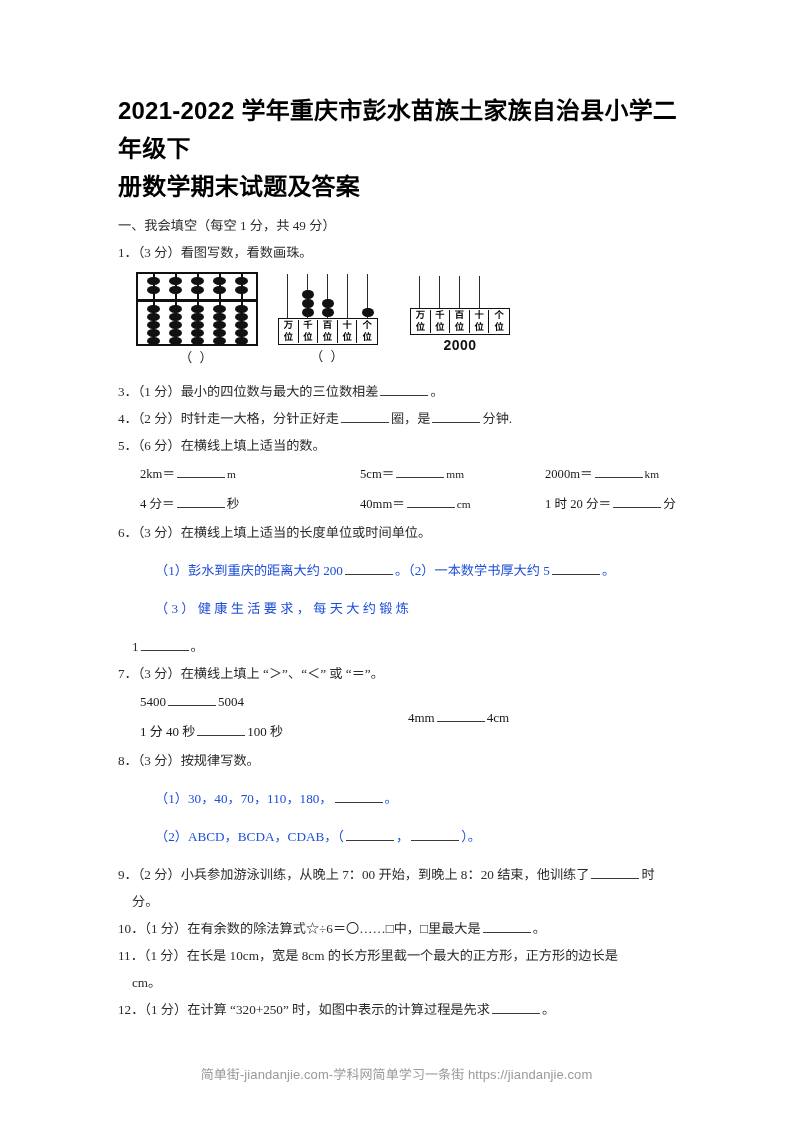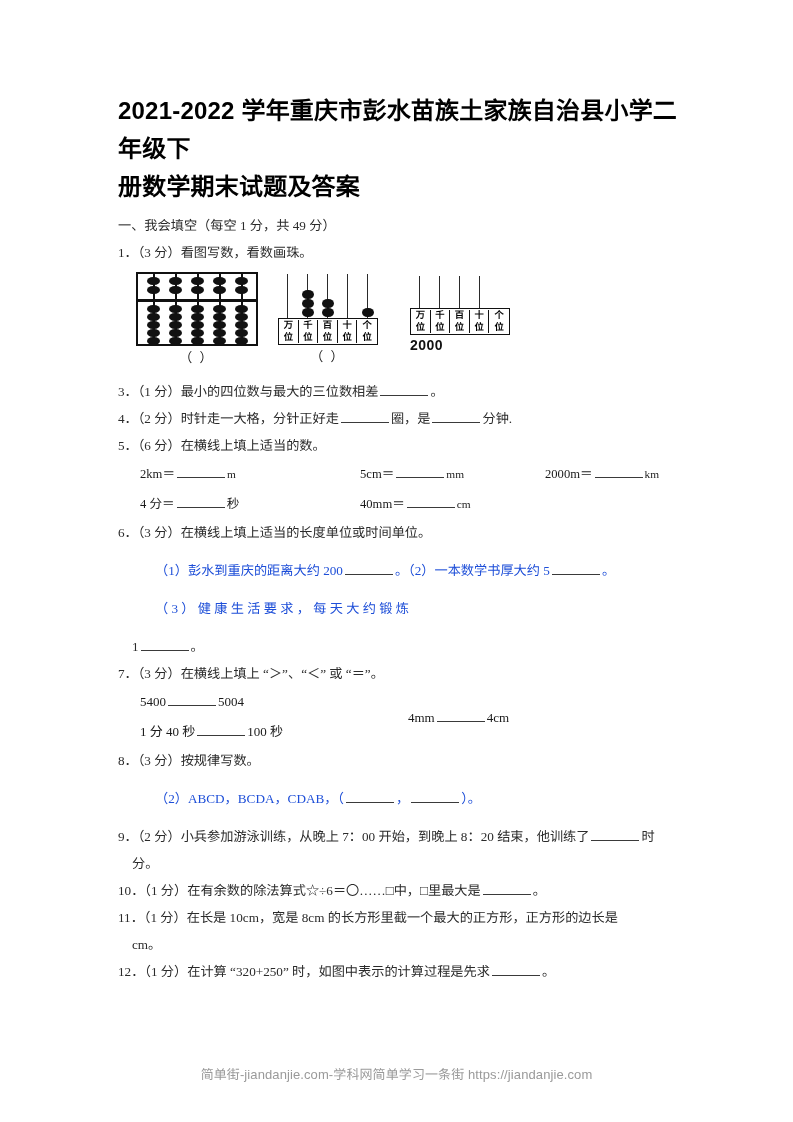--- a/index.html
+++ b/index.html
@@ -121,20 +121,21 @@
   .fig-3 { left: 292px; }
 
   .paren-row {
     font-size: 13px;
     color: #1a1a1a;
     text-align: center;
     letter-spacing: 2px;
     margin-top: 1px;
   }
   .answer-2000 {
+    text-align: center;
     font-size: 14px;
     font-family: "Liberation Sans", "DejaVu Sans", sans-serif;
     font-weight: bold;
     color: #111;
     margin-top: 2px;
     letter-spacing: 0.5px;
   }
 
   
   .suanpan {
@@ -372,20 +373,21 @@
       <span>4．（2 分）时针走一大格，分针正好走</span><span class="blank blank-md"></span><span>圈，是</span><span class="blank blank-md"></span><span>分钟.</span>
     </p>
 
     <p class="q">5．（6 分）在横线上填上适当的数。</p>
     <div class="conv-grid">
       <div class="conv-cell"><span>2km＝</span><span class="blank blank-md"></span><span class="unit">m</span></div>
       <div class="conv-cell"><span>5cm＝</span><span class="blank blank-md"></span><span class="unit">mm</span></div>
       <div class="conv-cell"><span>2000m＝</span><span class="blank blank-md"></span><span class="unit">km</span></div>
       <div class="conv-cell"><span>4 分＝</span><span class="blank blank-md"></span><span>秒</span></div>
       <div class="conv-cell"><span>40mm＝</span><span class="blank blank-md"></span><span class="unit">cm</span></div>
+      <div class="conv-cell"><span>1 时 20 分＝</span><span class="blank blank-md"></span><span>分</span></div>
     </div>
 
     <p class="q">6．（3 分）在横线上填上适当的长度单位或时间单位。</p>
     <p class="q-sub">
       <span>（1）彭水到重庆的距离大约 200</span><span class="blank blank-md"></span><span>。（2）一本数学书厚大约 5</span><span class="blank blank-md"></span><span>。</span>
     </p>
     <p class="q-sub">（ 3 ） 健 康 生 活 要 求 ， 每 天 大 约 锻 炼</p>
     <p class="q-cont">
       <span>1</span><span class="blank blank-md"></span><span>。</span>
     </p>
@@ -394,20 +396,23 @@
     <div class="cmp-row">
       <span>5400</span><span class="blank blank-md"></span><span>5004</span>
       <span class="cmp-right"><span>4mm</span><span class="blank blank-md"></span><span>4cm</span></span>
     </div>
     <div class="cmp-row">
       <span>1 分 40 秒</span><span class="blank blank-md"></span><span>100 秒</span>
     </div>
 
     <p class="q">8．（3 分）按规律写数。</p>
     <p class="q-sub">
+      <span>（1）30，40，70，110，180，</span><span class="blank blank-md"></span><span>。</span>
+    </p>
+    <p class="q-sub">
       <span>（2）ABCD，BCDA，CDAB，（</span><span class="blank blank-md"></span><span>，</span><span class="blank blank-md"></span><span>）。</span>
     </p>
 
     <p class="q">
       <span>9．（2 分）小兵参加游泳训练，从晚上 7：00 开始，到晚上 8：20 结束，他训练了</span><span class="blank blank-md"></span><span>时</span>
     </p>
     <p class="q-cont">分。</p>
 
     <p class="q">
       <span>10．（1 分）在有余数的除法算式☆÷6＝〇……□中，□里最大是</span><span class="blank blank-md"></span><span>。</span>

